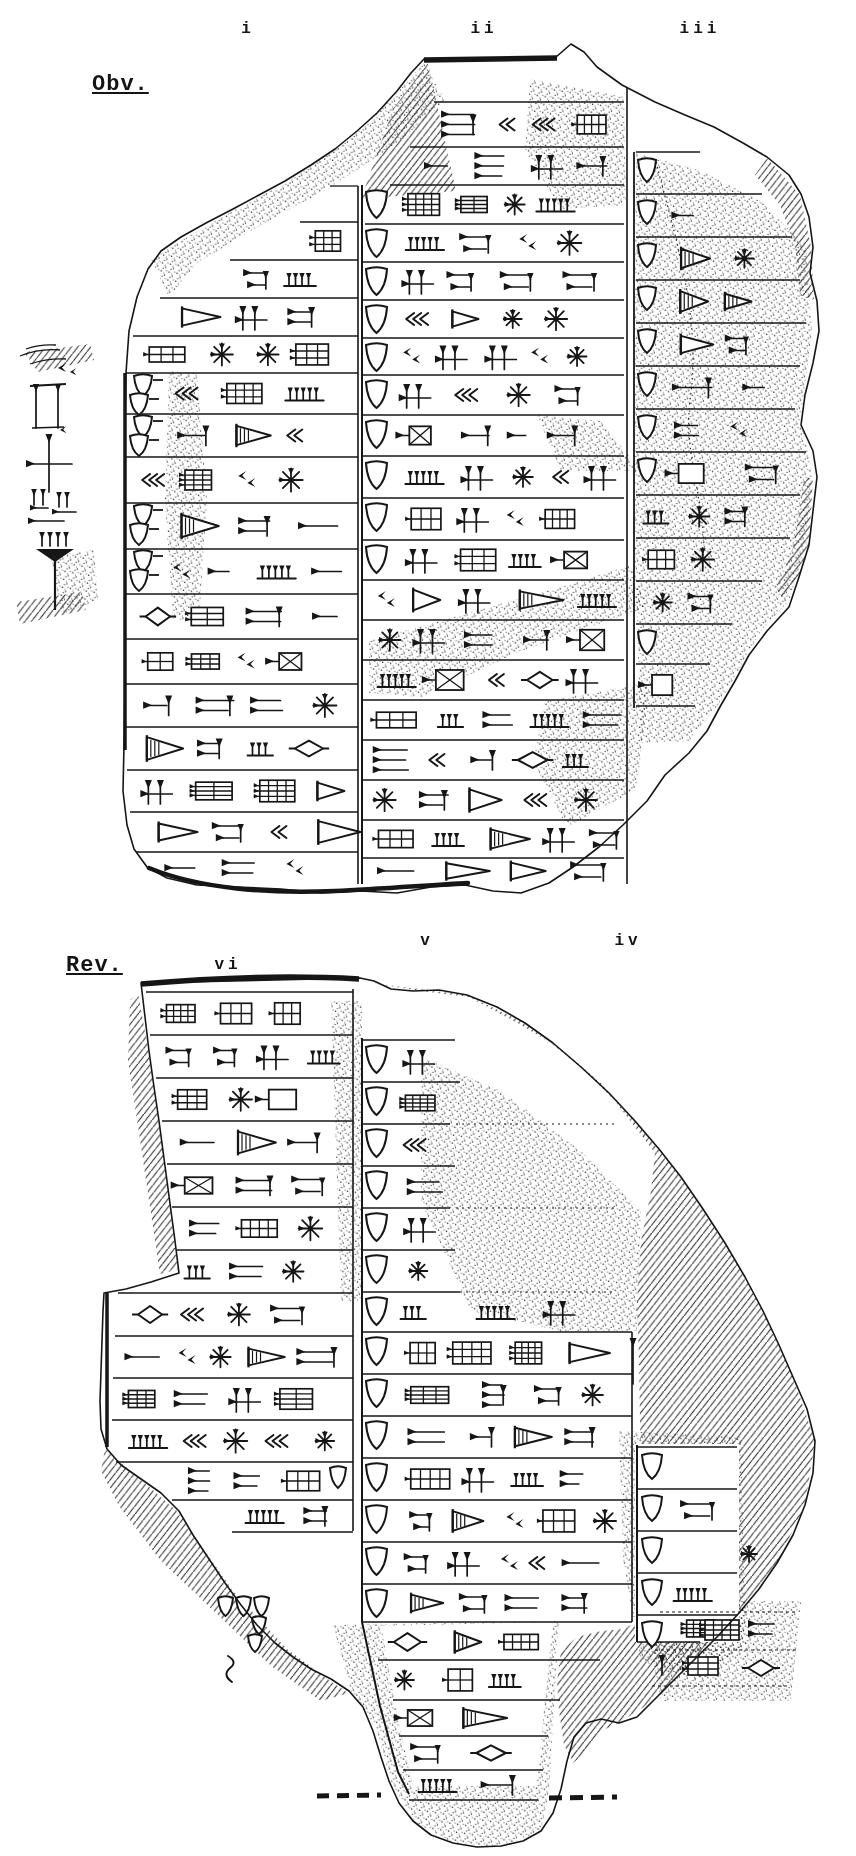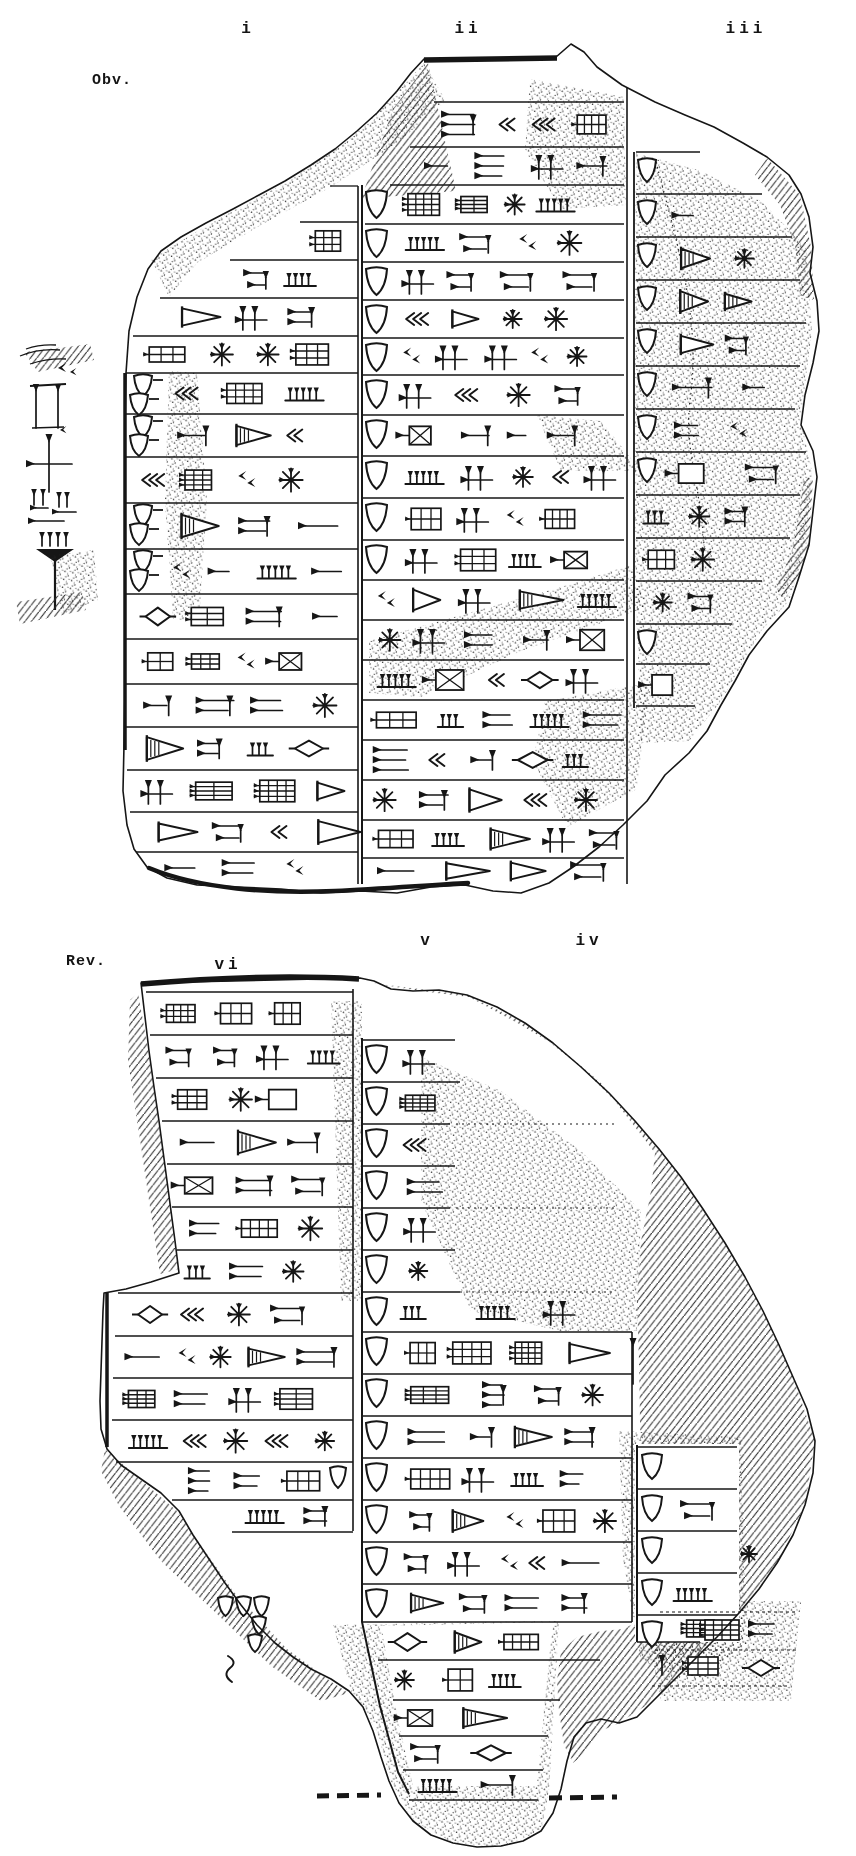--- a/index.html
+++ b/index.html
@@ -1,21 +1,21 @@
 <!DOCTYPE html>
 <html><head>
 <meta charset="utf-8">
 <style>
   html,body{margin:0;padding:0;background:#fff;}
   .plate{position:relative;width:856px;height:1856px;background:#fff;overflow:hidden;
          font-family:"Liberation Mono","DejaVu Sans Mono",monospace;}
   .plate svg{position:absolute;left:0;top:0;}
   .lbl{position:absolute;font-weight:700;font-size:16px;color:#141414;letter-spacing:4px;white-space:nowrap;}
   .lbl.c{transform:translateX(-50%);}
-  .lbl.side{font-size:15px;letter-spacing:1px;}
+  .lbl.side{font-size:22px;letter-spacing:1px;text-decoration:underline;}
 </style>
 </head>
 <body>
 
 <div class="plate">
   <svg id="tablet-svg" width="856" height="1856" viewBox="0 0 856 1856">
       <defs>
         <pattern id="stip" width="8" height="8" patternUnits="userSpaceOnUse" patternTransform="rotate(9)">
           <circle cx="1.6" cy="2.2" r="0.8" fill="#242424"></circle>
           <circle cx="5.4" cy="6" r="0.7" fill="#242424"></circle>
@@ -1621,21 +1621,21 @@
         <path fill="url(#stip)" d="M50,556 L94,550 L98,600 L62,614 Z"></path>
         <path fill="url(#hatch)" d="M16,602 L82,592 L86,610 L20,624 Z"></path>
       </g>
       <g>
         <path fill="none" stroke="#161616" stroke-width="1.6" stroke-linejoin="round" d="M424,59 L556,57 L571,44 L584,52 L597,67 L622,85 L655,102 L685,115 L714,127 L743,143 L767,157 L789,175 L801,194 L809,217 L813,247 L810,273 L817,301 L819,331 L813,363 L805,395 L801,425 L813,451 L817,477 L813,511 L809,545 L799,577 L789,607 L767,631 L749,655 L735,681 L721,705 L707,731 L689,753 L665,775 L647,801 L623,825 L599,847 L573,867 L549,883 L521,893 L493,891 L465,885 L431,887 L397,893 L361,891 L321,893 L281,889 L237,887 L197,885 L167,878 L147,867 L134,849 L127,825 L123,791 L124,745 L125,691 L125,631 L125,561 L125,491 L125,421 L126,373 L129,331 L137,297 L148,269 L161,251 L181,237 L206,223 L233,209 L259,195 L285,181 L311,165 L335,149 L357,131 L377,113 L397,91 L411,73 Z"></path>
         <path fill="none" stroke="#161616" stroke-width="1.6" stroke-linejoin="round" d="M141,983 L360,978 L374,981 L391,989 L413,991 L439,990 L467,995 L497,1007 L525,1023 L553,1043 L581,1067 L609,1093 L635,1121 L659,1149 L681,1177 L703,1209 L725,1243 L745,1277 L763,1311 L779,1345 L793,1377 L807,1409 L815,1441 L813,1473 L805,1505 L793,1535 L777,1563 L759,1589 L739,1613 L717,1637 L695,1659 L673,1681 L653,1701 L637,1717 L619,1723 L601,1719 L586,1723 L574,1737 L567,1761 L561,1789 L553,1813 L541,1831 L523,1841 L501,1846 L477,1847 L453,1843 L431,1835 L413,1821 L399,1803 L389,1781 L381,1757 L373,1731 L363,1707 L349,1691 L331,1679 L311,1669 L293,1657 L275,1643 L257,1625 L241,1605 L225,1583 L209,1559 L193,1535 L179,1511 L161,1493 L141,1479 L121,1465 L107,1449 L101,1429 L100,1401 L101,1371 L102,1341 L103,1311 L104,1293 L126,1289 L151,1282 L179,1273 L175,1241 L171,1211 L167,1181 L163,1151 L159,1121 L154,1087 L149,1051 L145,1017 Z"></path>
       </g>
     </svg>
 
   <span class="lbl c" style="left:248px;top:20px">i</span>
-  <span class="lbl c" style="left:468px;top:20px">ii</span>
-  <span class="lbl c" style="left:746px;top:20px">iii</span>
+  <span class="lbl c" style="left:484px;top:20px">ii</span>
+  <span class="lbl c" style="left:700px;top:20px">iii</span>
   <span class="lbl side" style="left:92px;top:72px">Obv.</span>
 
   <span class="lbl c" style="left:228px;top:956px">vi</span>
   <span class="lbl c" style="left:427px;top:932px">v</span>
-  <span class="lbl c" style="left:589px;top:932px">iv</span>
+  <span class="lbl c" style="left:628px;top:932px">iv</span>
   <span class="lbl side" style="left:66px;top:953px">Rev.</span>
 </div>
 
 </body></html>

